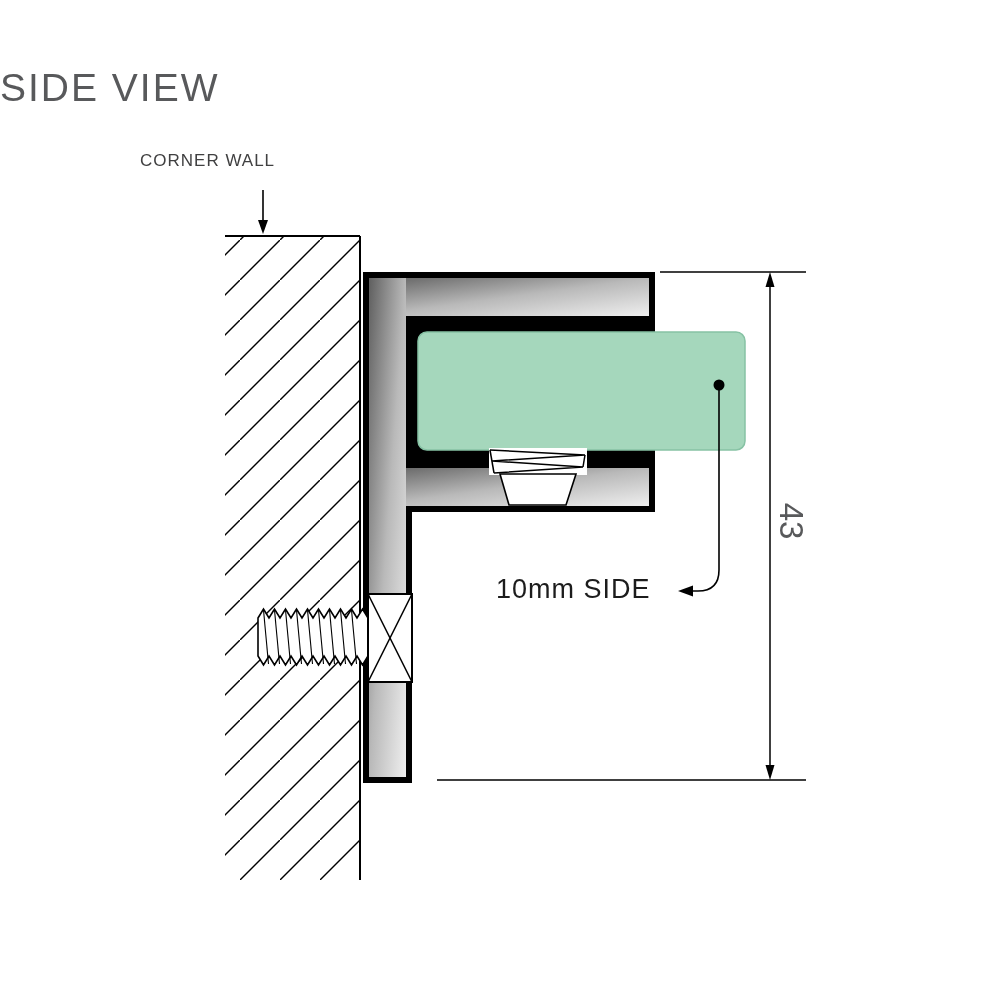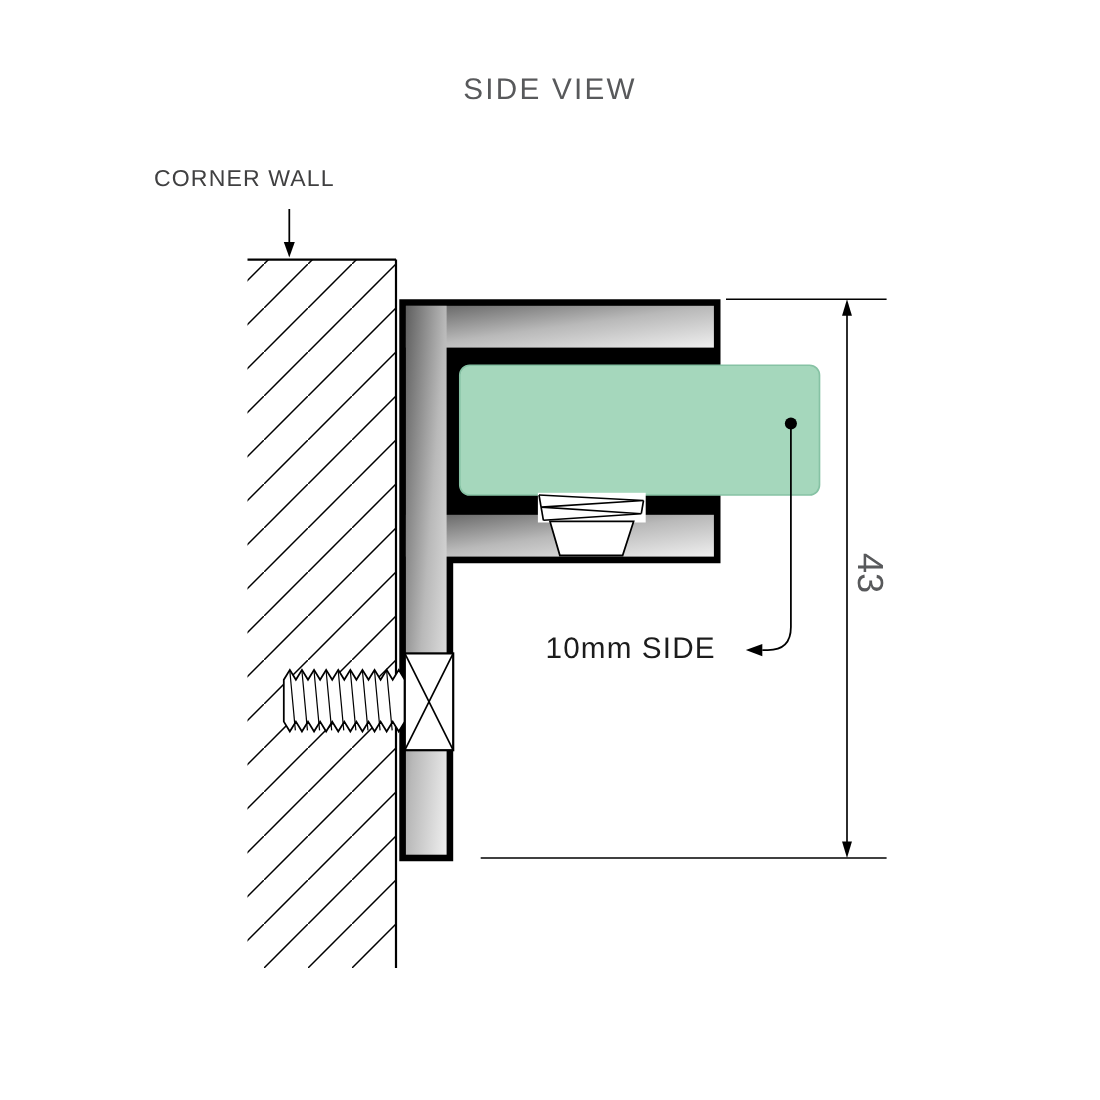--- a/index.html
+++ b/index.html
@@ -22,29 +22,28 @@
   }
   .label {
     position: absolute;
     white-space: nowrap;
     font-family: "Liberation Sans", sans-serif;
   }
   .title {
     left: 0;
     right: 0;
     top: 66px;
-    text-align: center;
-    font-size: 27px;
+    font-size: 39px;
     letter-spacing: 2px;
     color: #58595b;
   }
   .corner-wall-label {
     left: 140px;
     top: 151px;
-    font-size: 21px;
+    font-size: 17px;
     letter-spacing: 1px;
     color: #404041;
   }
   .glass-label {
     left: 496px;
     top: 574px;
     font-size: 27px;
     letter-spacing: 1px;
     color: #1c1c1c;
   }

